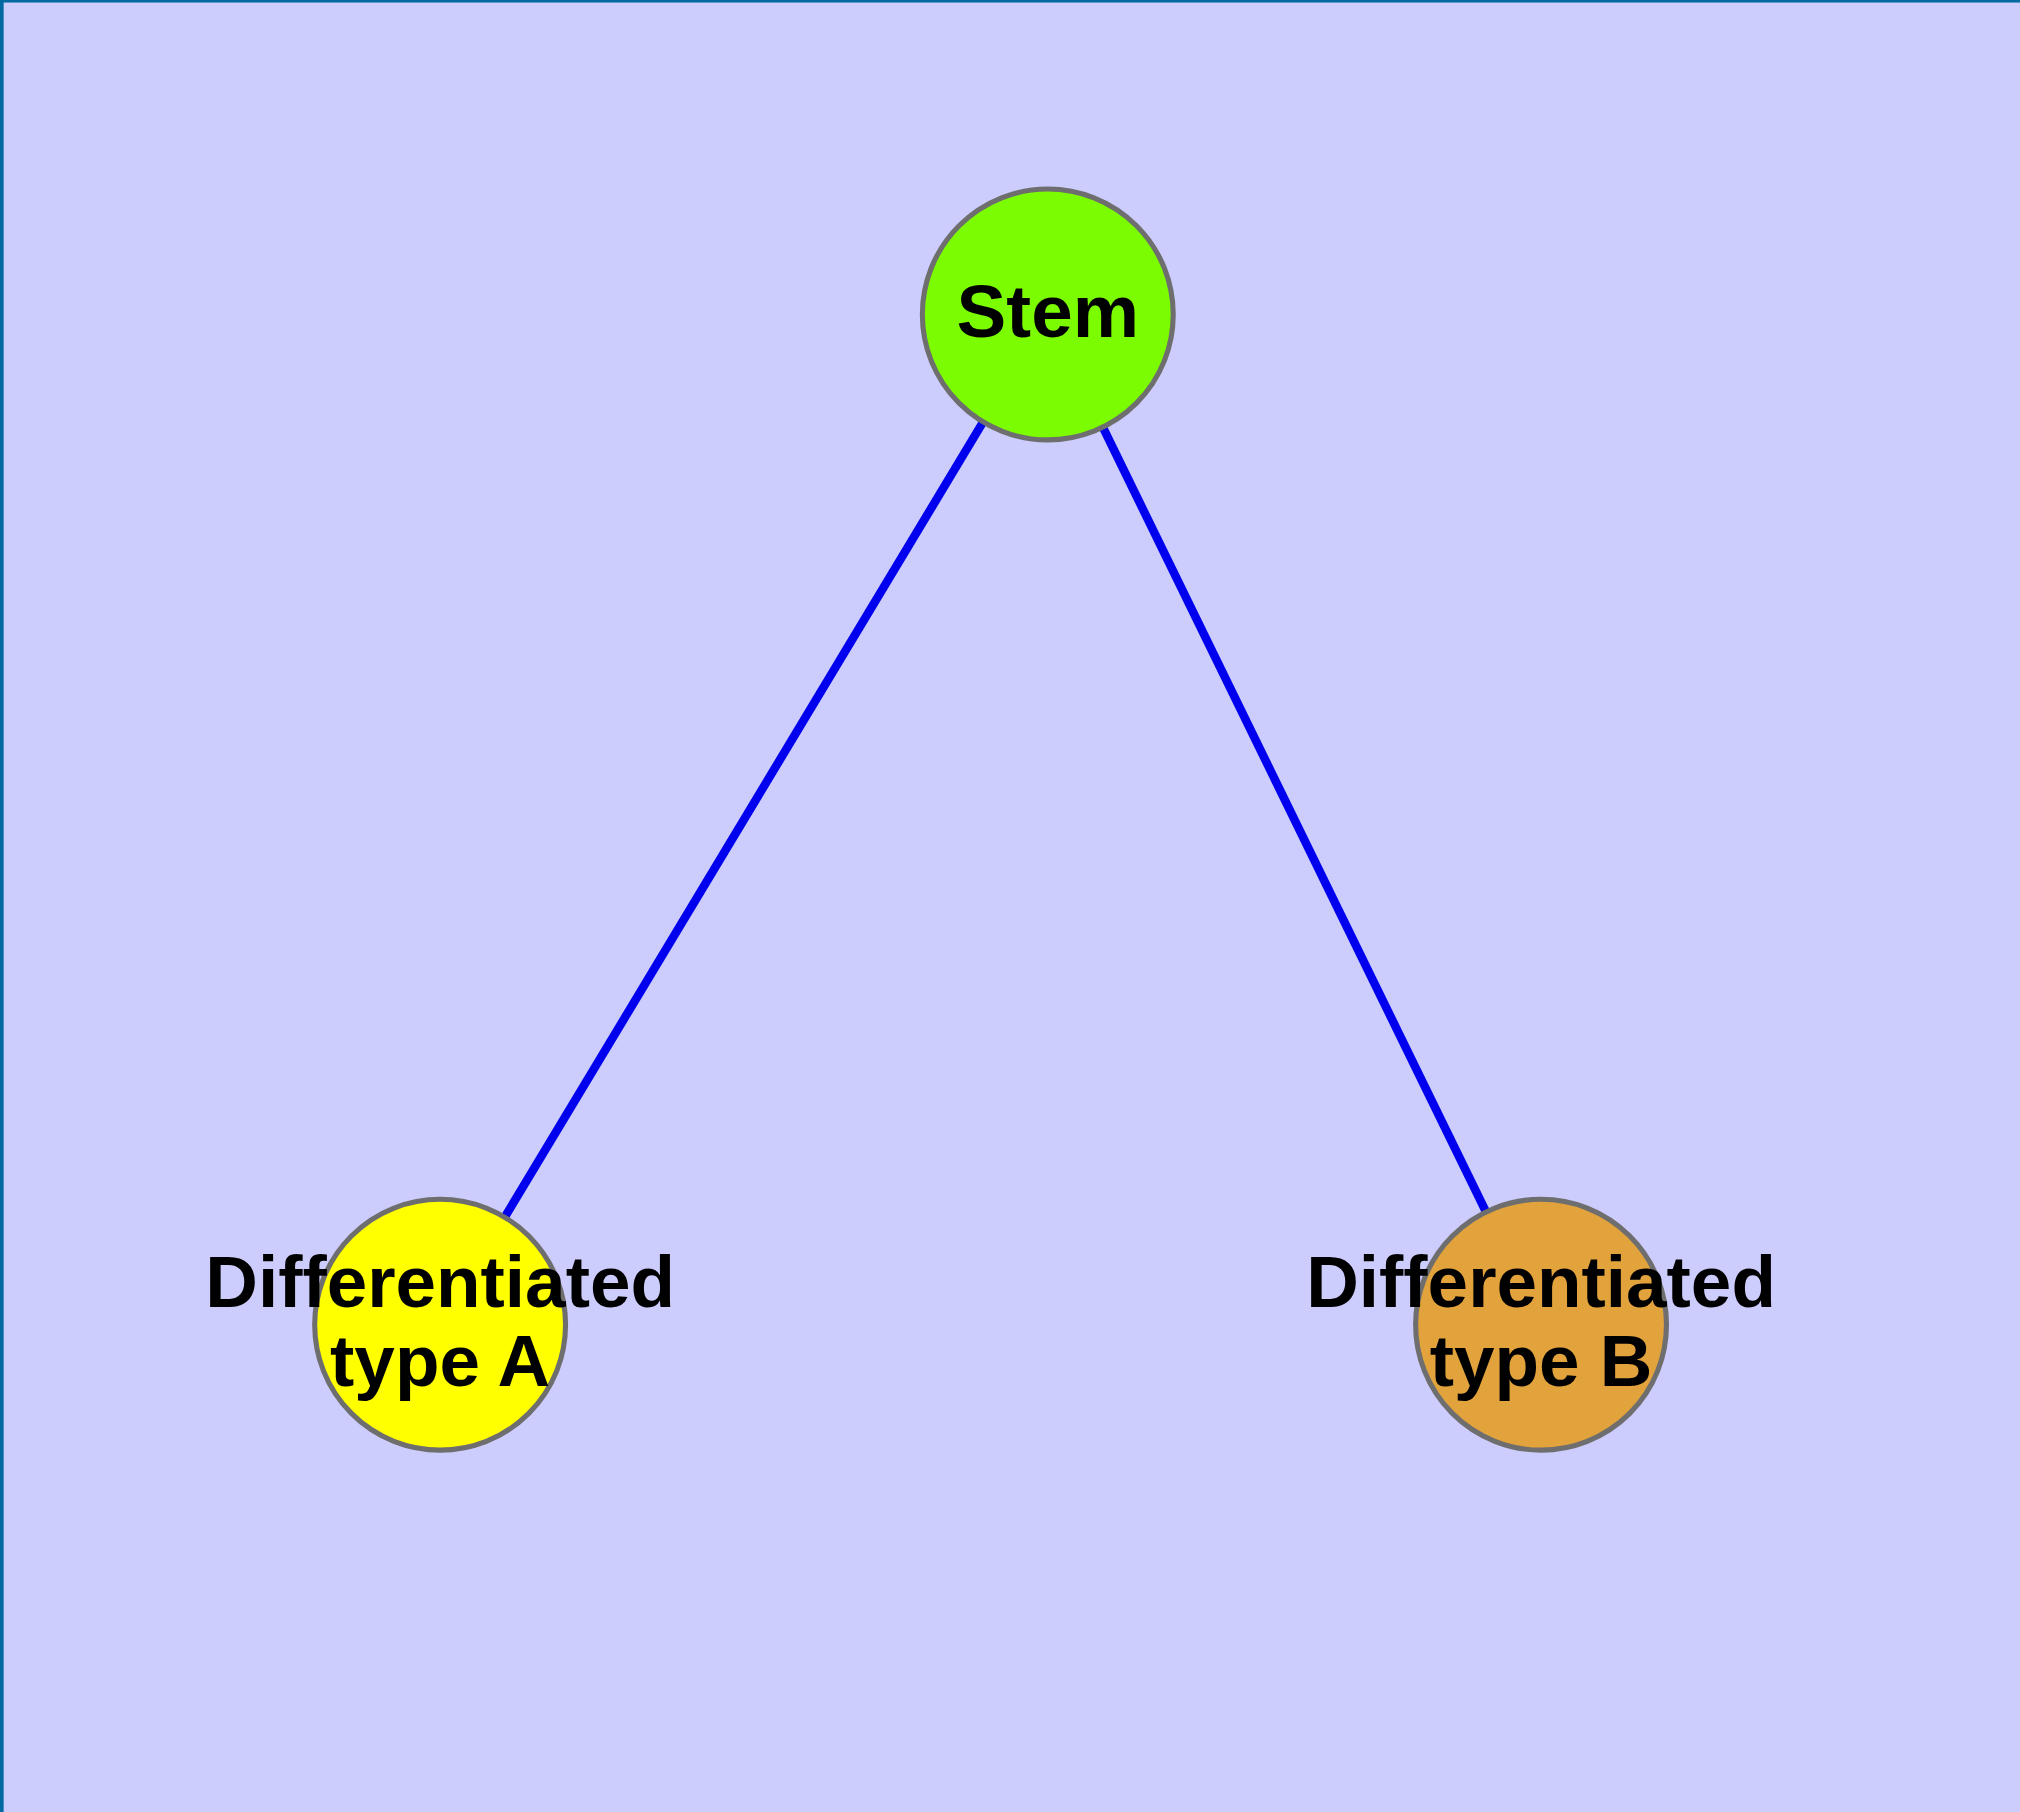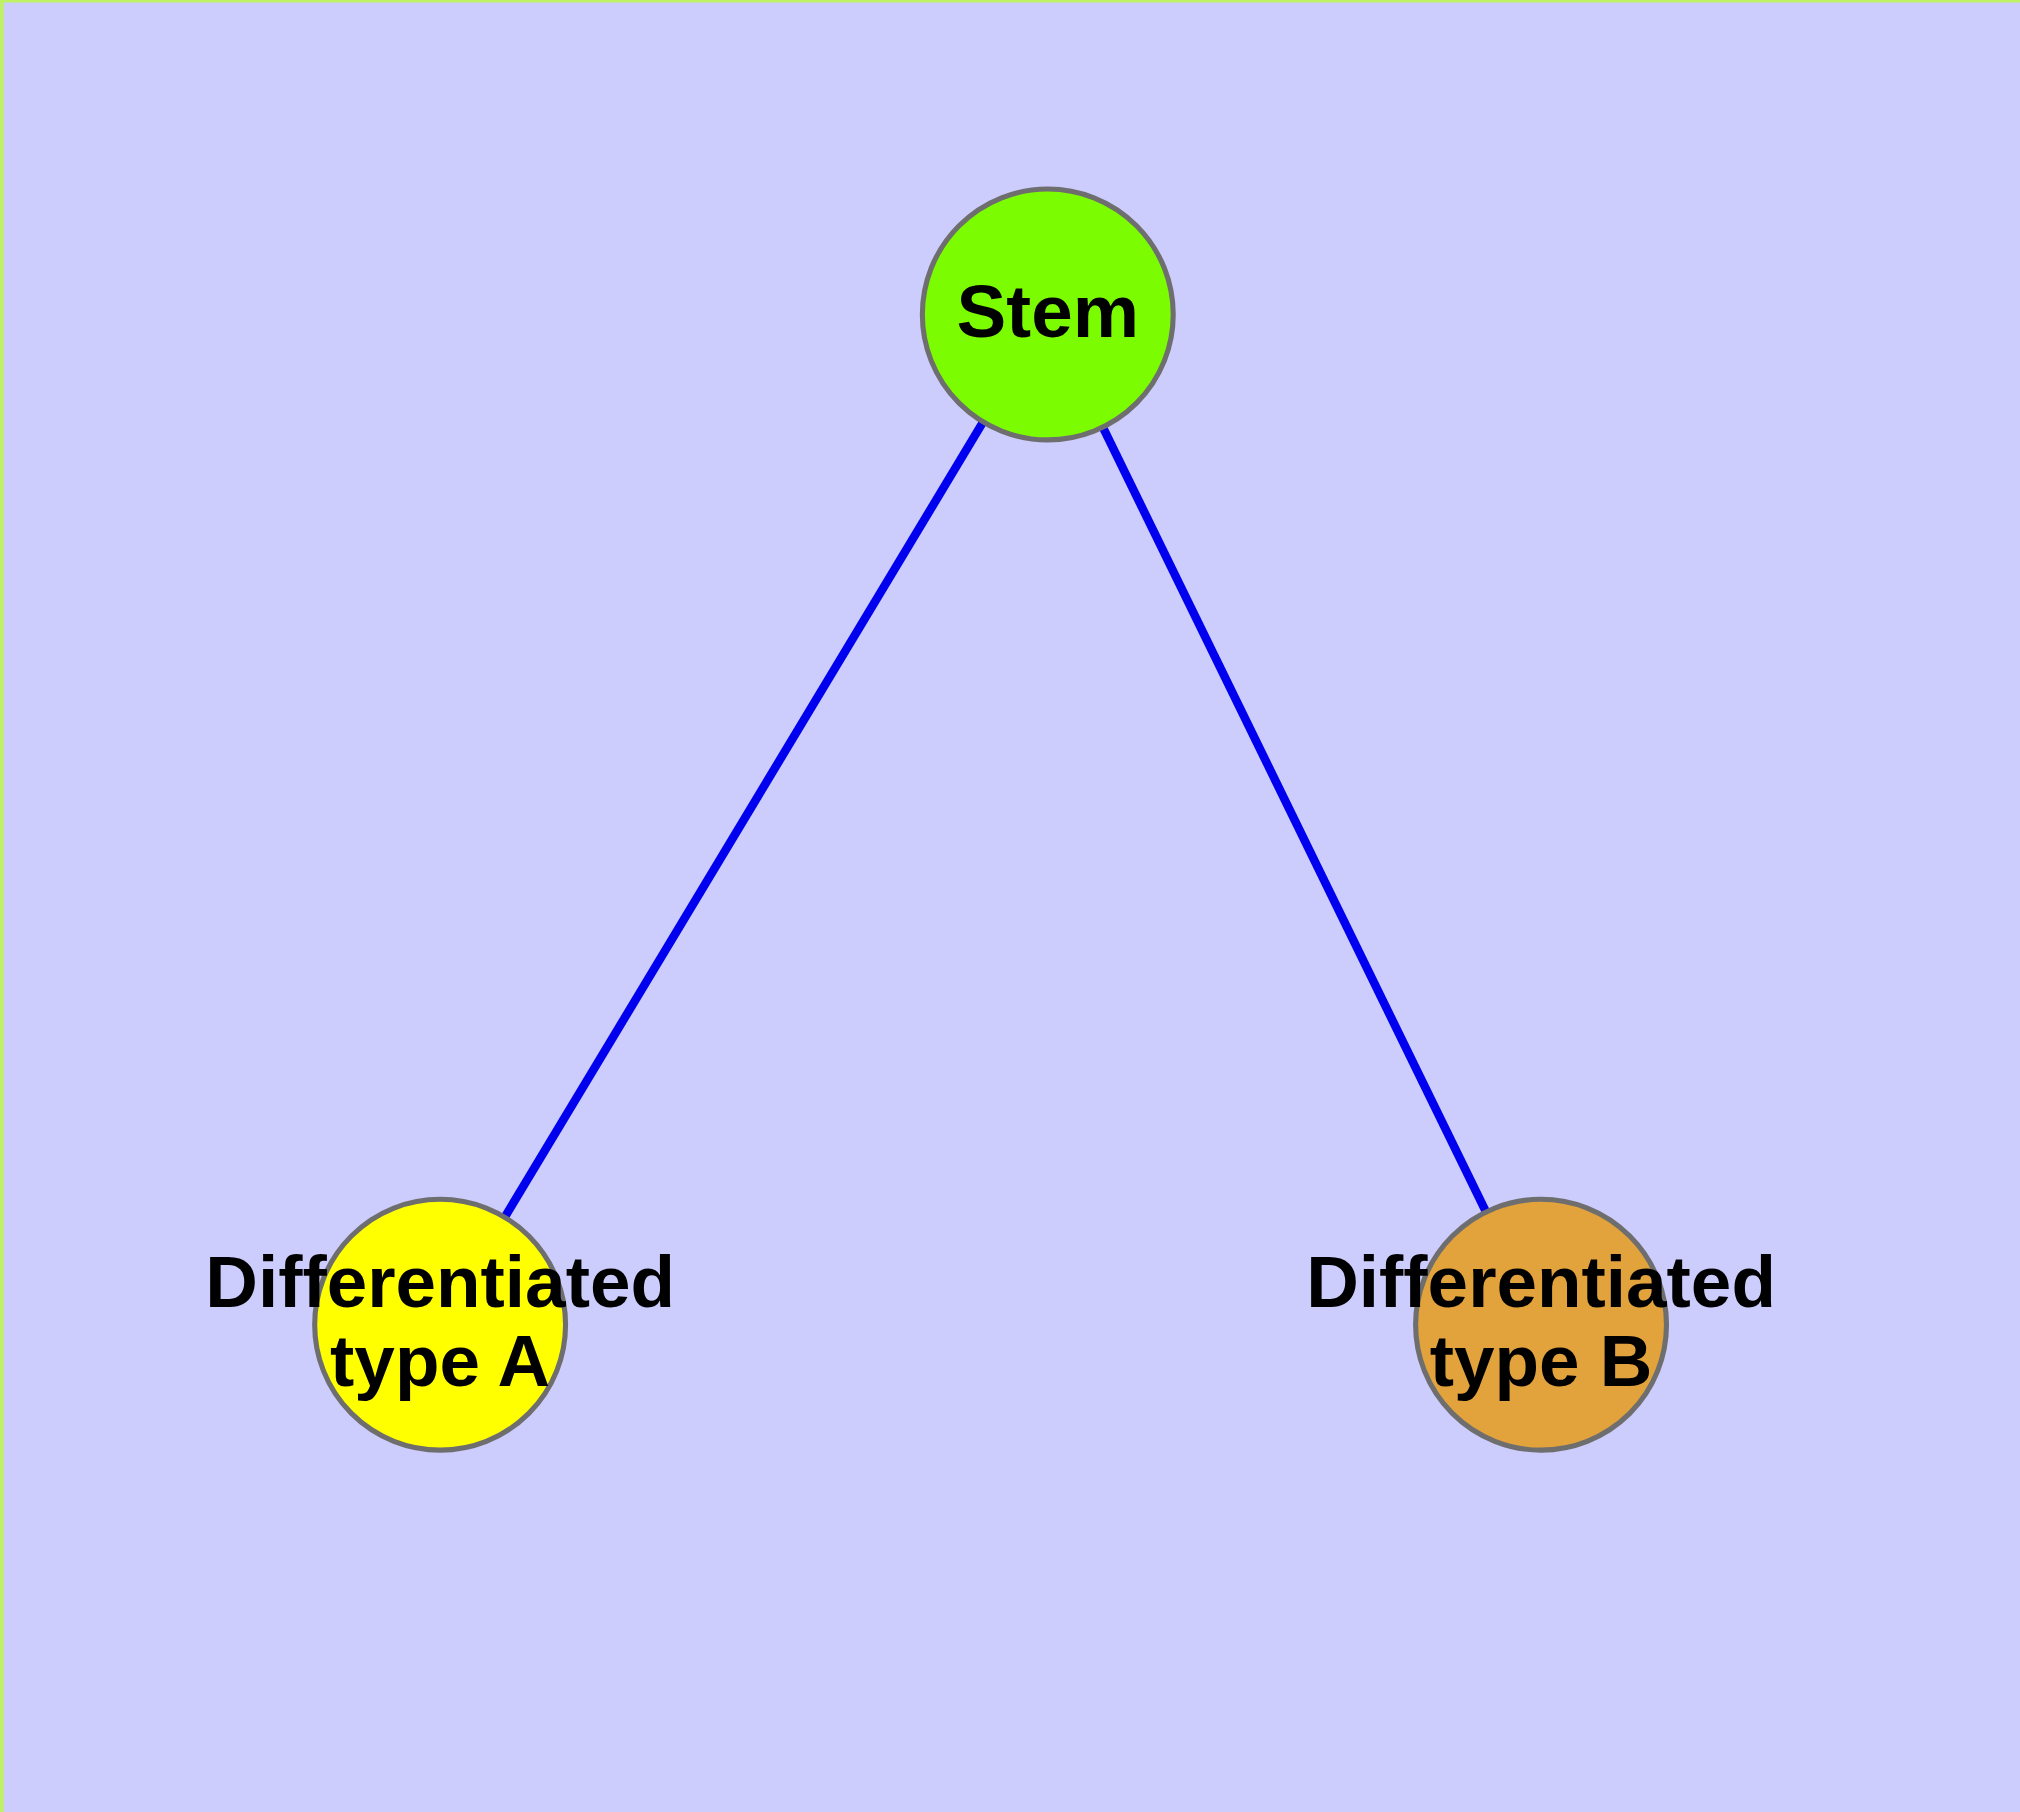--- a/index.html
+++ b/index.html
@@ -10,21 +10,21 @@
   body {
     width: 2021px;
     height: 1812px;
     overflow: hidden;
     font-family: "Liberation Sans", sans-serif;
   }
   #graph-canvas {
     position: relative;
     width: 2021px;
     height: 1812px;
-    background: #bef264;
+    background: #0369a1;
   }
   #graph-svg {
     position: absolute;
     top: 0;
     left: 0;
     width: 2021px;
     height: 1812px;
     display: block;
   }
   .node-label {

